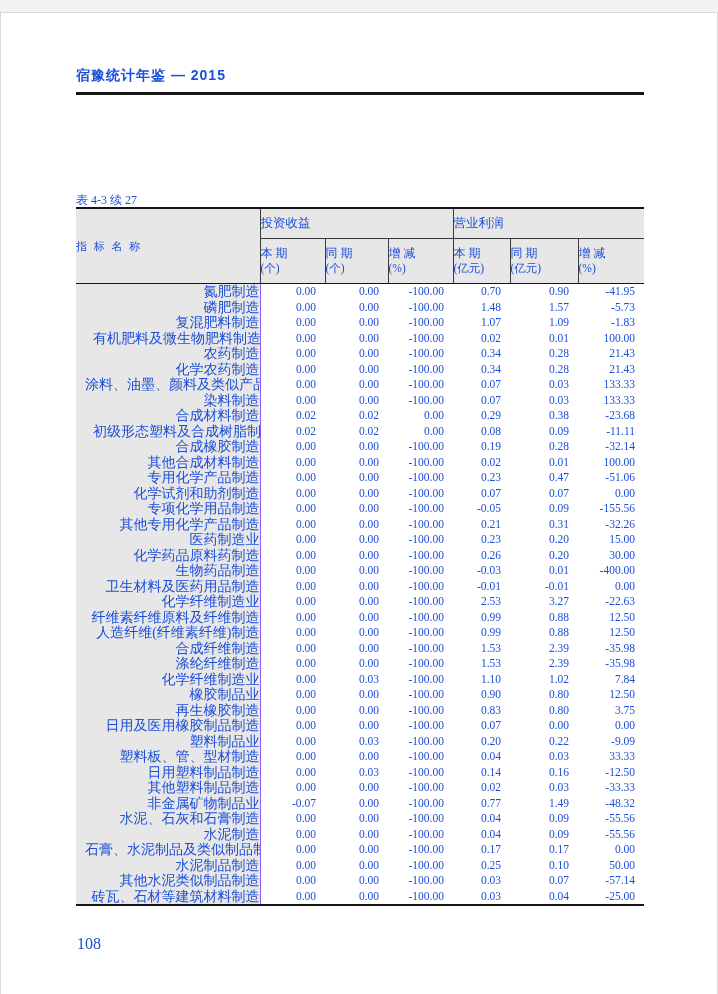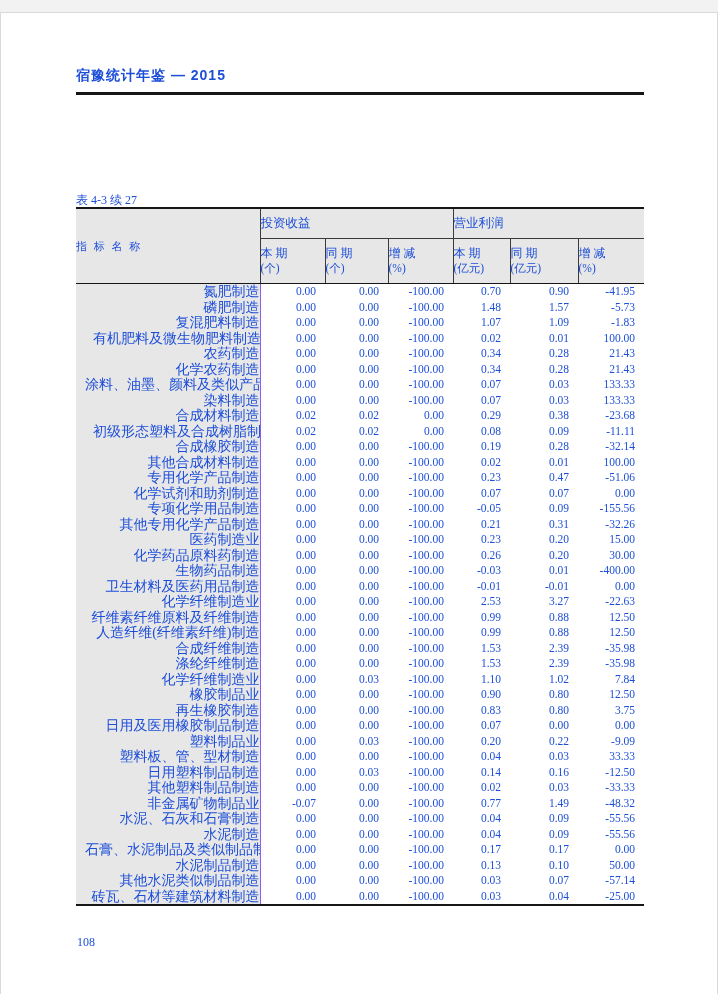--- a/index.html
+++ b/index.html
@@ -113,21 +113,21 @@
     padding-right: 9px;
     font-size: 11.5px;
   }
   td.name-cell.indent-0 { padding-left: 2px; font-family: Liberation Serif, serif; }
   td.name-cell.indent-1 { padding-left: 9px; }
   td.name-cell.indent-2 { padding-left: 17px; }
 
   .page-number {
     position: absolute;
     top: 922px; left: 76px;
-    font-size: 12px;
+    font-size: 16px;
     text-align: center;
   }
 </style>
 </head>
 <body>
 
 <div class="page">
 
   <div class="running-header">宿豫统计年鉴 — 2015</div>
   <div class="header-rule"></div>
@@ -510,21 +510,21 @@
           <td class="num-cell">-100.00</td>
           <td class="num-cell">0.17</td>
           <td class="num-cell">0.17</td>
           <td class="num-cell">0.00</td>
         </tr>
         <tr>
           <td class="name-cell indent-2">水泥制品制造</td>
           <td class="num-cell">0.00</td>
           <td class="num-cell">0.00</td>
           <td class="num-cell">-100.00</td>
-          <td class="num-cell">0.13</td>
+          <td class="num-cell">0.25</td>
           <td class="num-cell">0.10</td>
           <td class="num-cell">50.00</td>
         </tr>
         <tr>
           <td class="name-cell indent-2">其他水泥类似制品制造</td>
           <td class="num-cell">0.00</td>
           <td class="num-cell">0.00</td>
           <td class="num-cell">-100.00</td>
           <td class="num-cell">0.03</td>
           <td class="num-cell">0.07</td>

